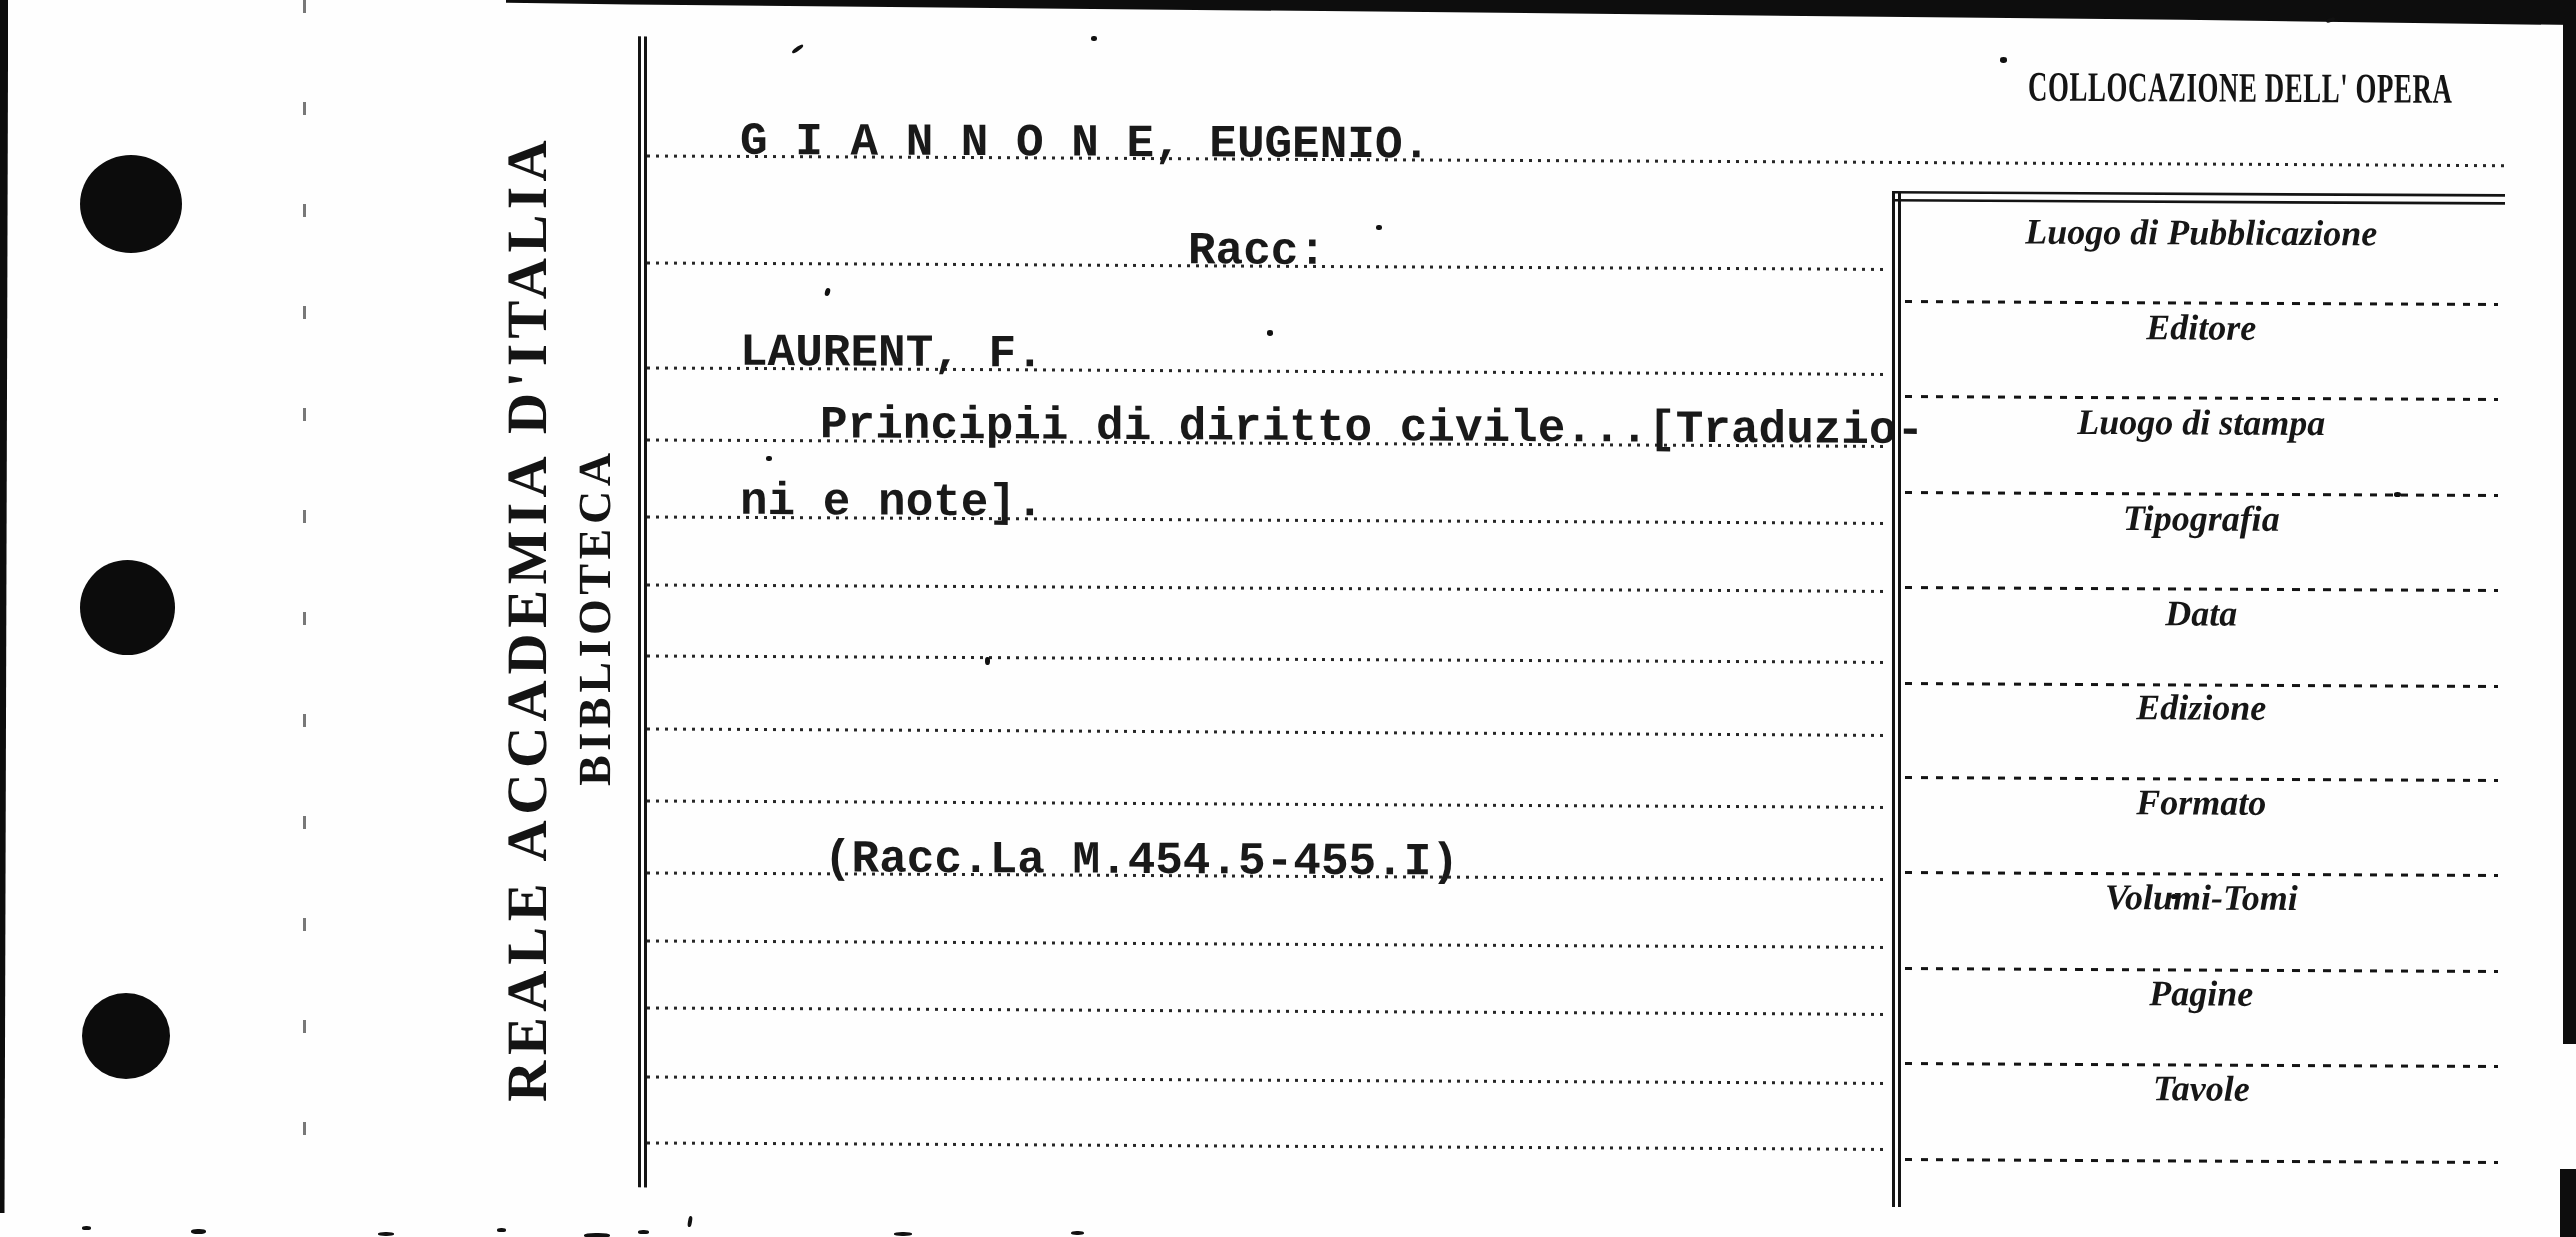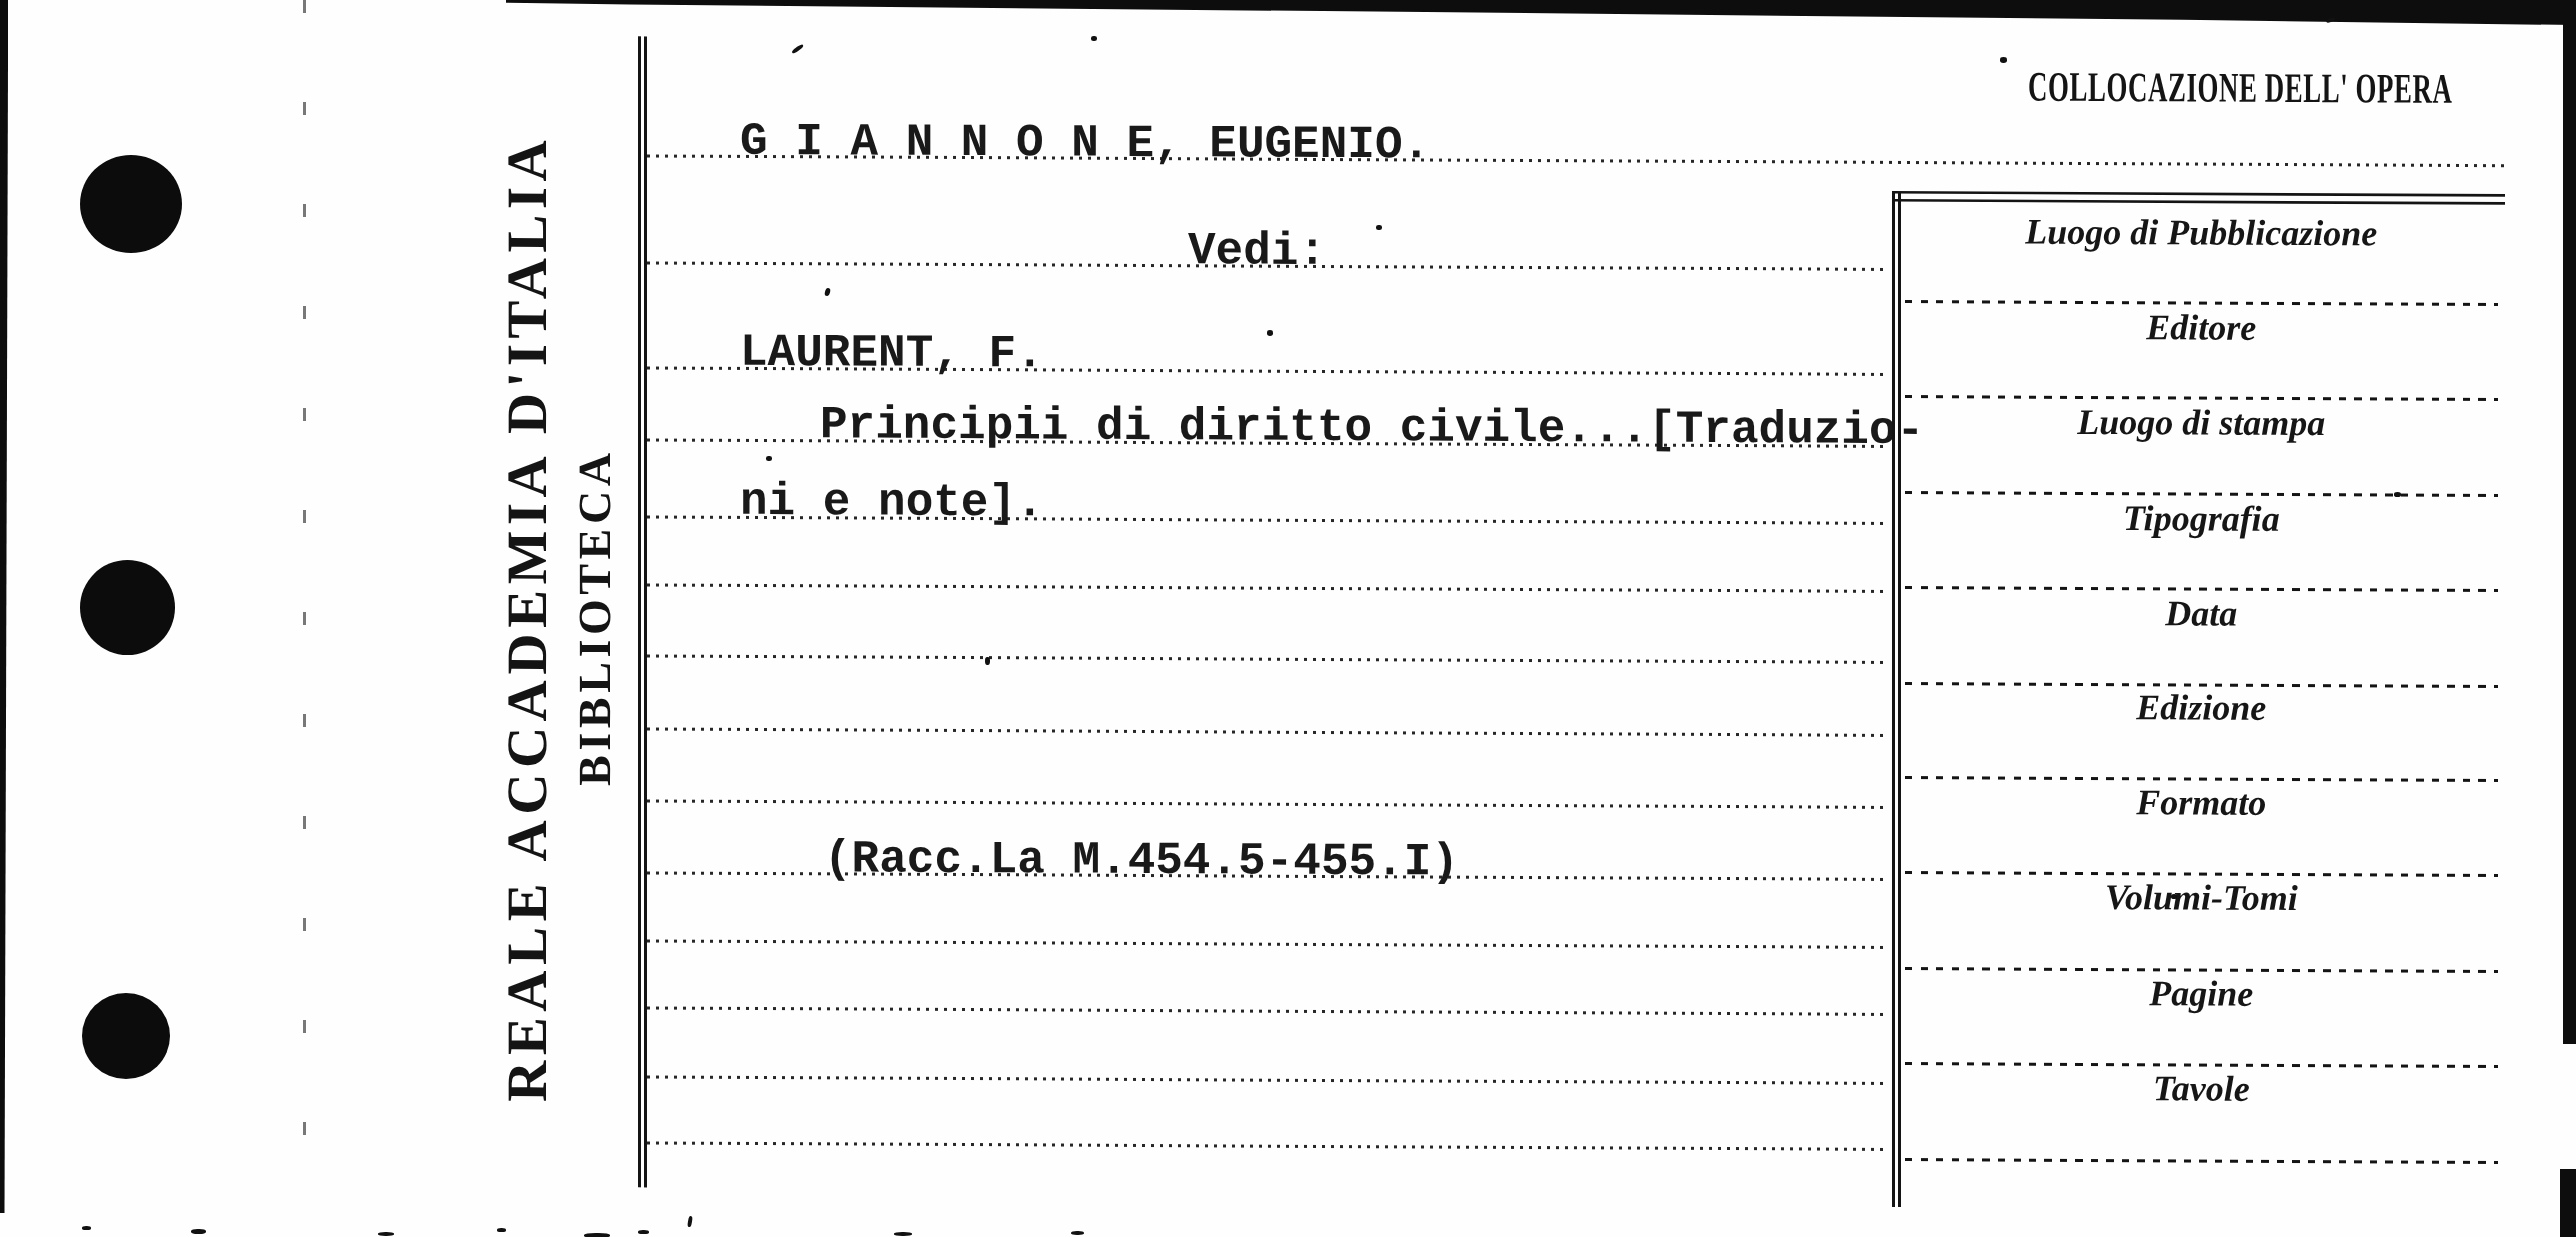--- a/index.html
+++ b/index.html
@@ -110,21 +110,21 @@
         <div class="dotline" style="top: 868px; left: 647px; width: 1240px;"></div>
         <div class="dotline" style="top: 936px; left: 647px; width: 1240px;"></div>
         <div class="dotline" style="top: 1003px; left: 647px; width: 1240px;"></div>
         <div class="dotline" style="top: 1072px; left: 647px; width: 1240px;"></div>
         <div class="dotline" style="top: 1138px; left: 647px; width: 1240px;"></div>
       </div>
 
     <div class="colloc">COLLOCAZIONE DELL' OPERA</div>
 
     <span class="tw" style="left:740px;top:115px">G I A N N O N E, EUGENIO.</span>
-    <span class="tw" style="left:1188px;top:222px">Vedi:</span>
+    <span class="tw" style="left:1188px;top:222px">Racc:</span>
     <span class="tw" style="left:740px;top:326px">LAURENT, F.</span>
     <span class="tw" style="left:820px;top:398px">Principii di diritto civile...[Traduzio-</span>
     <span class="tw" style="left:740px;top:475px">ni e note].</span>
     <span class="tw" style="left:824px;top:832px">(Racc.La M.454.5-455.I)</span>
 
     <div class="stamp1">REALE ACCADEMIA D'ITALIA</div>
     <div class="stamp2">BIBLIOTECA</div>
 
     <div class="colbox">
       <div class="topborder"></div>

